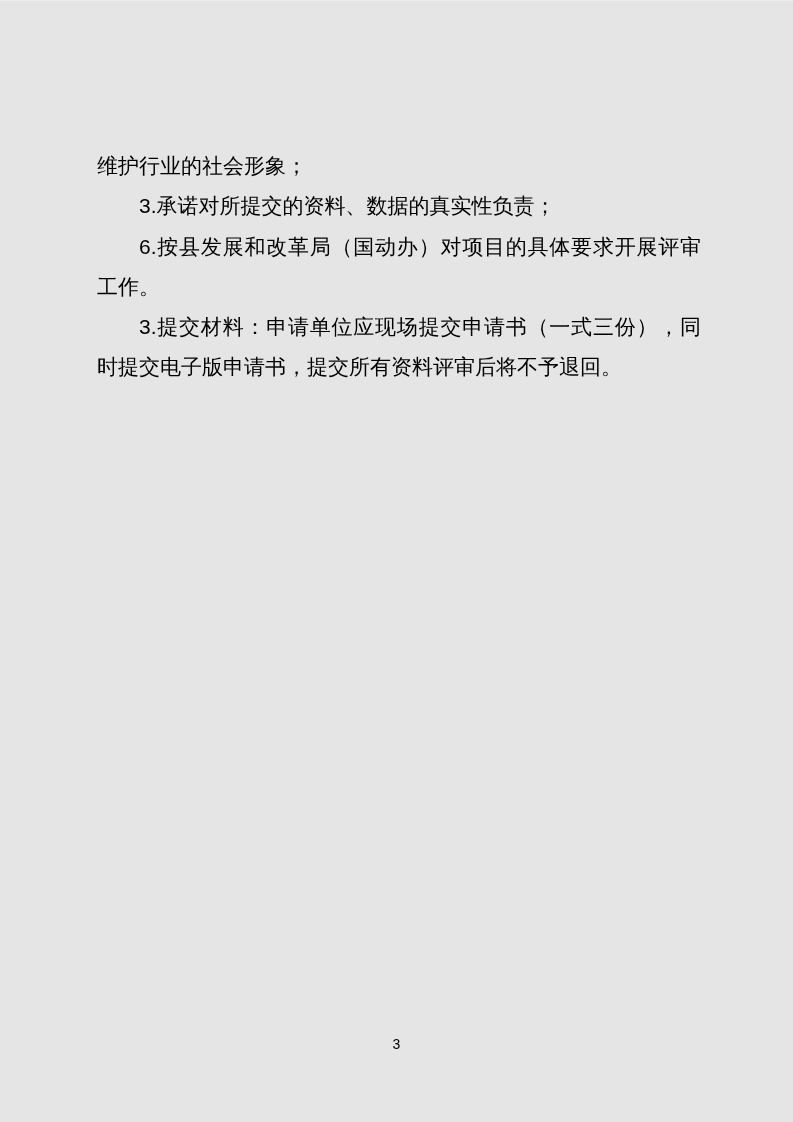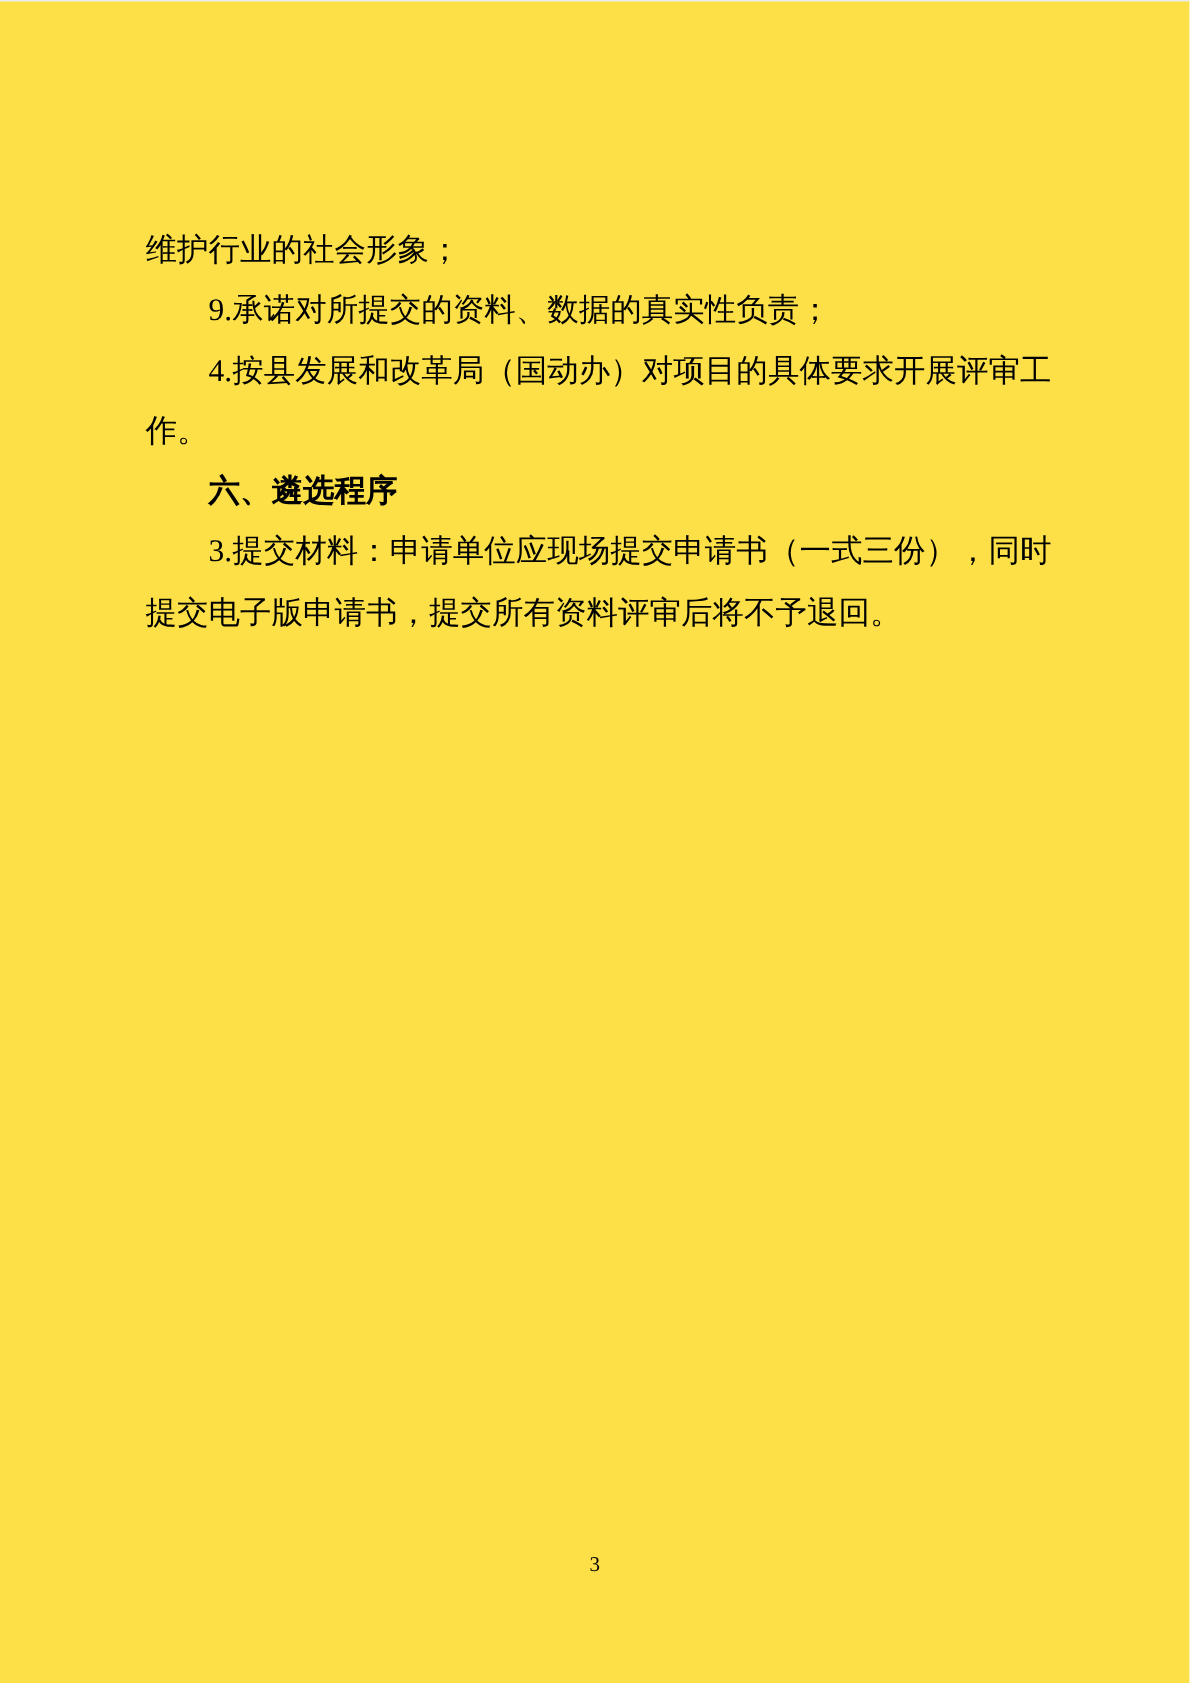--- a/index.html
+++ b/index.html
@@ -4,24 +4,24 @@
 <style>
   html, body {
     margin: 0;
     padding: 0;
     background: #ffffff;
   }
   .page {
     position: relative;
     width: 793px;
     height: 1122px;
-    background: #fde047;
+    background: #e5e5e5;
     overflow: hidden;
     border-top: 1px solid #ececec;
-    font-family: Liberation Serif, serif;
+    font-family: Liberation Sans, sans-serif;
     color: #000000;
   }
   .text-block {
     position: absolute;
     left: 97px;
     top: 145px;
     width: 604px;
     font-size: 21px;
     line-height: 40.3px;
     text-align: justify;
@@ -54,19 +54,18 @@
     line-height: 20px;
     color: #000000;
   }
 </style>
 </head>
 <body>
 
 <div class="page">
   <div class="text-block">
     <p class="no-indent">维护行业的社会形象；</p>
-    <p>9.承诺对所提交的资料、数据的真实性负责；</p>
-    <p>4.按县发展和改革局（国动办）对项目的具体要求开展评审工作。</p>
-    <h3 class="section-heading">六、遴选程序</h3>
+    <p>3.承诺对所提交的资料、数据的真实性负责；</p>
+    <p>6.按县发展和改革局（国动办）对项目的具体要求开展评审工作。</p>
     <p>3.提交材料：申请单位应现场提交申请书（一式三份），同时提交电子版申请书，提交所有资料评审后将不予退回。</p>
   </div>
   <div class="page-footer">3</div>
 </div>
 
 </body></html>

